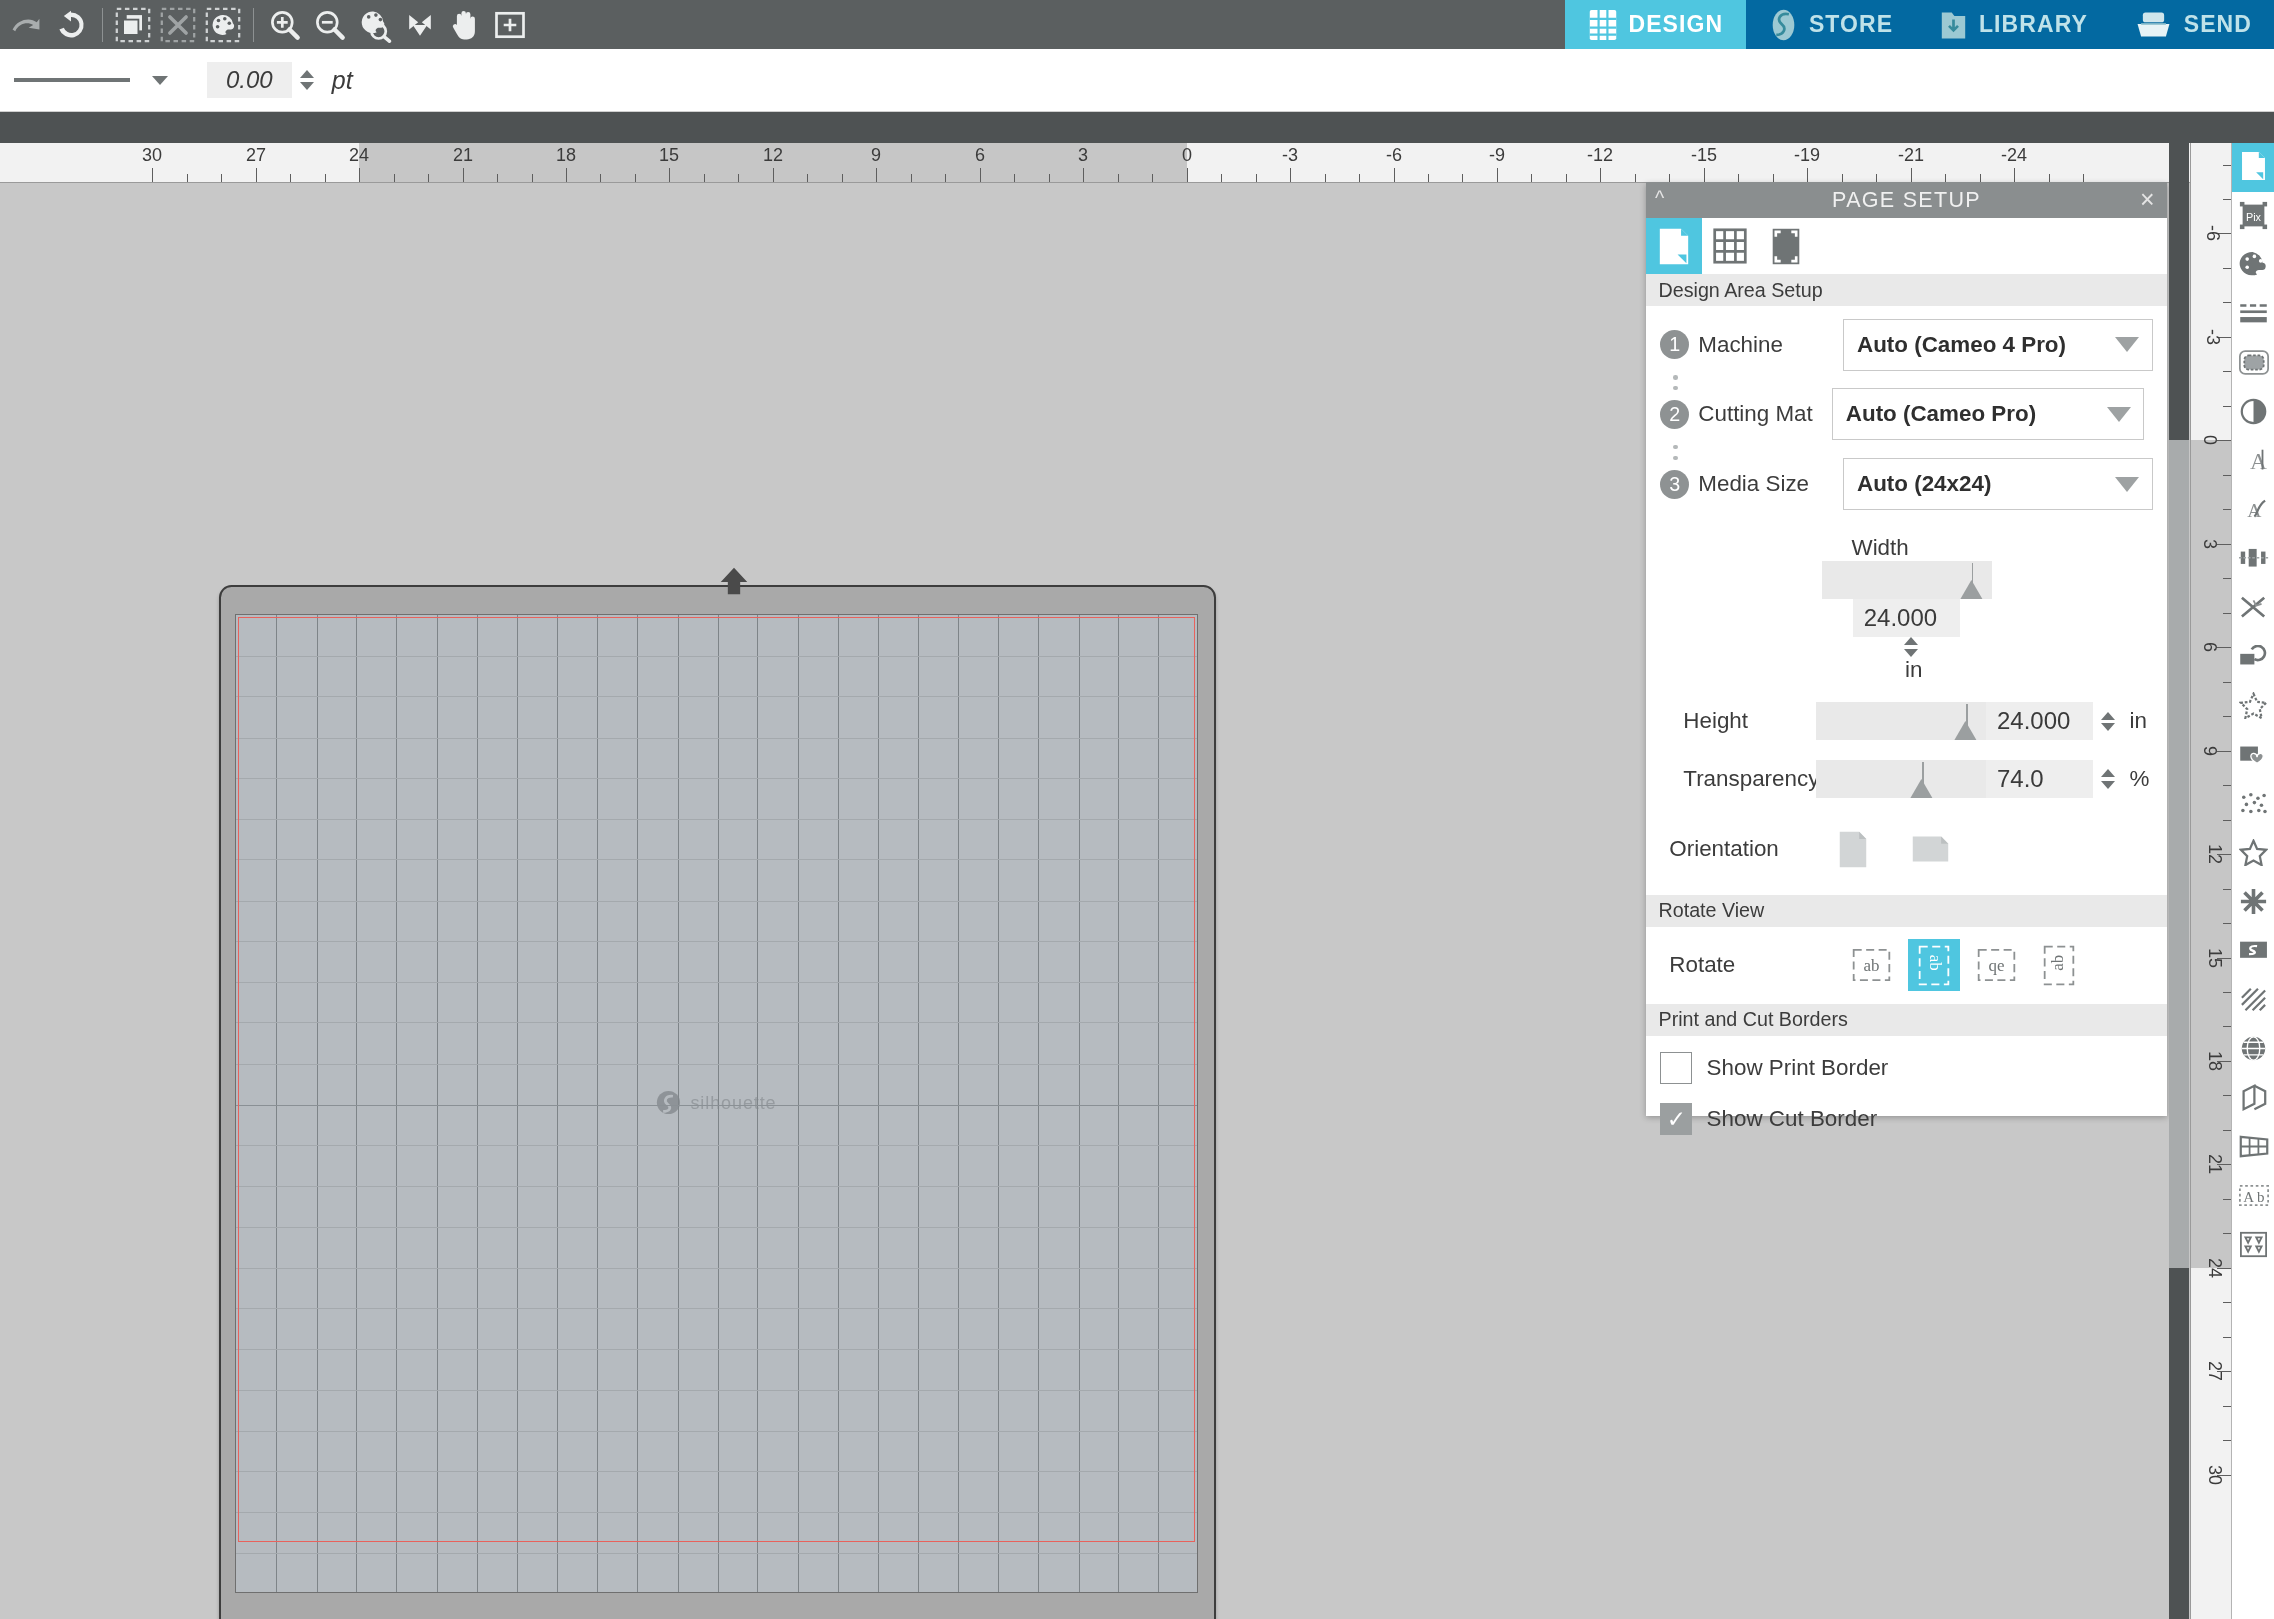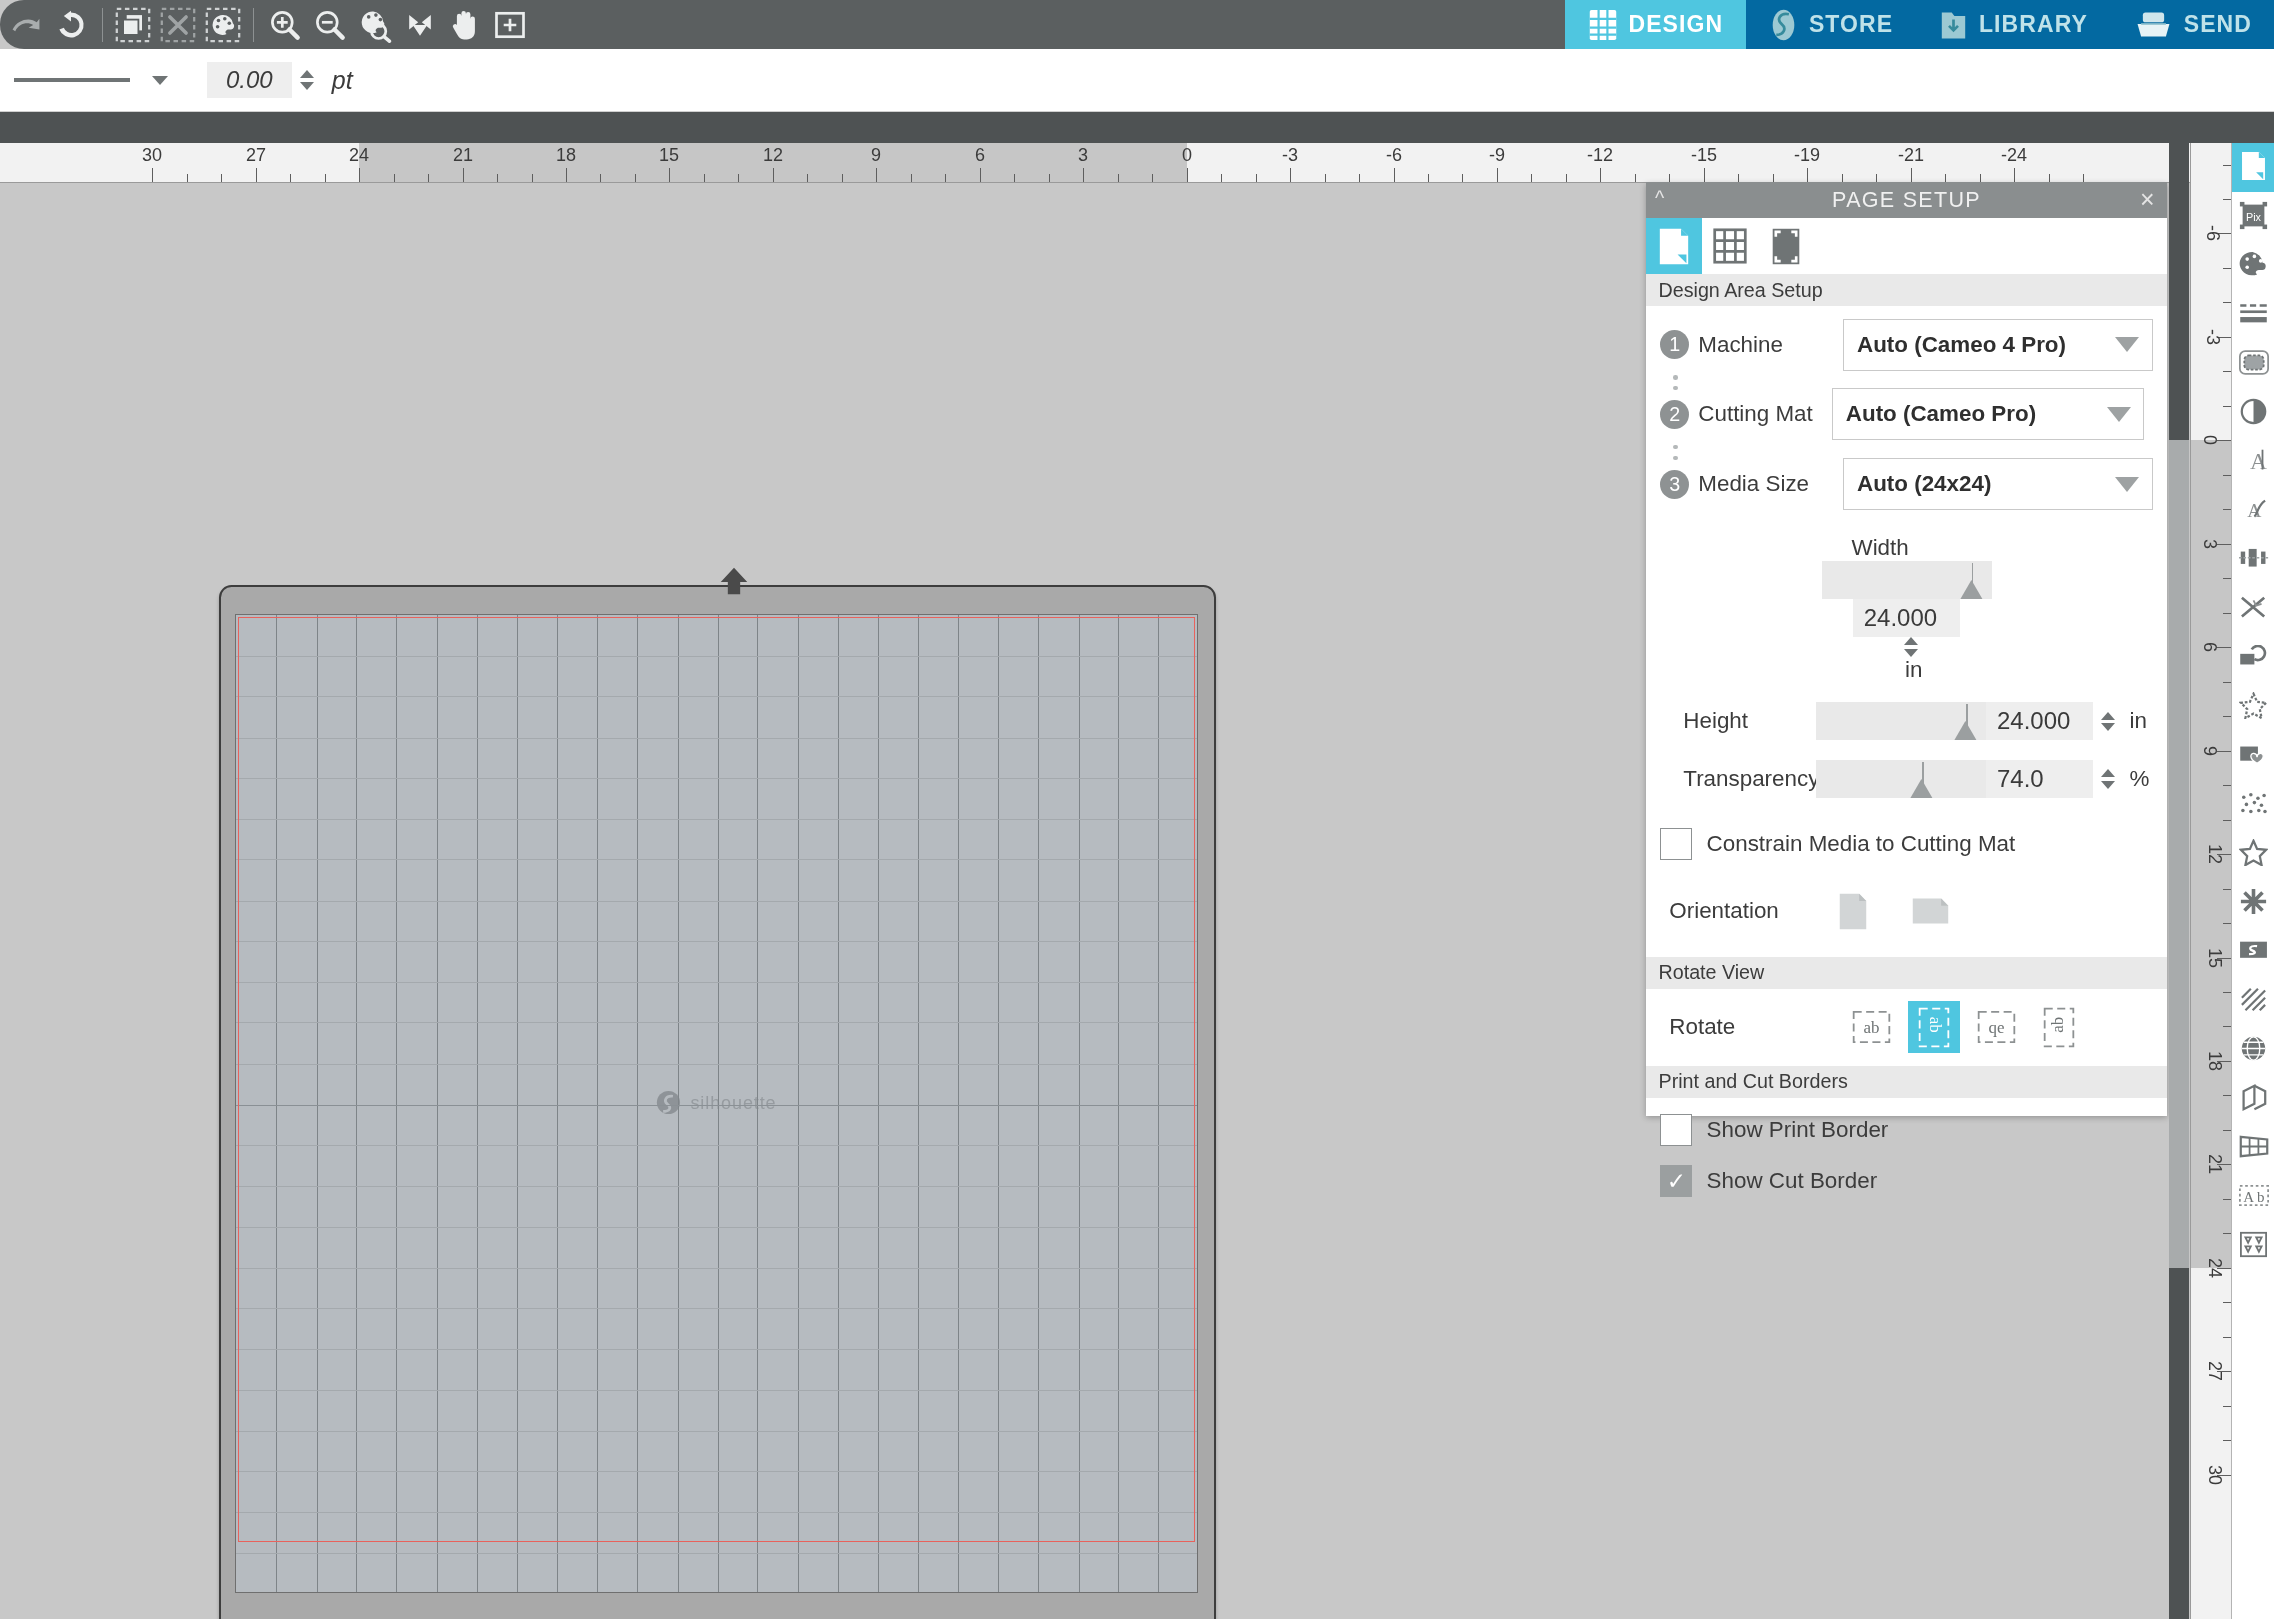--- a/index.html
+++ b/index.html
@@ -1,21 +1,21 @@
 <!DOCTYPE html>
 <html style="font-size:14.3px"><head>
 <meta charset="utf-8">
 <style>
   * { box-sizing: border-box; margin:0; padding:0; }
   html,body{ width:2275px; height:1619px; overflow:hidden; background:#c8c8c8;
     font-family:"Liberation Sans", sans-serif; }
 
   
   .topbar{ position:absolute; left:0; top:0; width:2275px; height:49px;
-    background:#5b5f60; display:flex; align-items:center;border-radius:24px; }
+    background:#5b5f60; display:flex; align-items:center; }
   .tb-icons{ display:flex; align-items:center; height:49px; padding-left:3.6px; }
   .tb-ico{ width:45px; height:45px; display:flex; align-items:center; justify-content:center;
     cursor:pointer; }
   .tb-ico svg{ display:block; }
   .tb-sep{ width:0.9px; height:34px; background:#8d9192; margin:0 8px; }
 
   .navtabs{ position:absolute; right:0; top:0; height:49px; display:flex; }
   .navtab{ display:flex; align-items:center; gap:10.7px; padding:0 23px; height:49px;
     background:#0369a1; color:#bfe2e9; font-size:23px; letter-spacing:1.1px;
     font-family:"Liberation Sans Narrow","Liberation Sans",sans-serif; cursor:pointer;
@@ -538,24 +538,20 @@
         <div class="thumb" id="t-thumb" style="left: 106px;"></div>
     </div>
     <div class="numfield">74.0</div>
     <div class="spin">
       <div class="up"></div>
       <div class="dn"></div>
     </div>
     <div class="unit">%</div>
   </div>
 
-  <div class="prow" style="margin-top:30px;">
-    <div class="chk" id="chk-constrain"></div>
-    <div class="chklbl">Constrain Media to Cutting Mat</div>
-  </div>
 
   <div class="prow" style="margin-top:25px;">
     <div class="plabel" style="width:158px;">Orientation</div>
     <div class="orient-btn">
       <svg width="30" height="39" viewBox="0 0 34 44">
           <path d="M2 2 h22 l8 8 v32 H2 z" fill="#d2d5d6"></path>
           <path d="M24 2 v8 h8 z" fill="#bcc0c1"></path>
         </svg>
     </div>
     <div class="orient-btn" style="margin-left:25px;">

